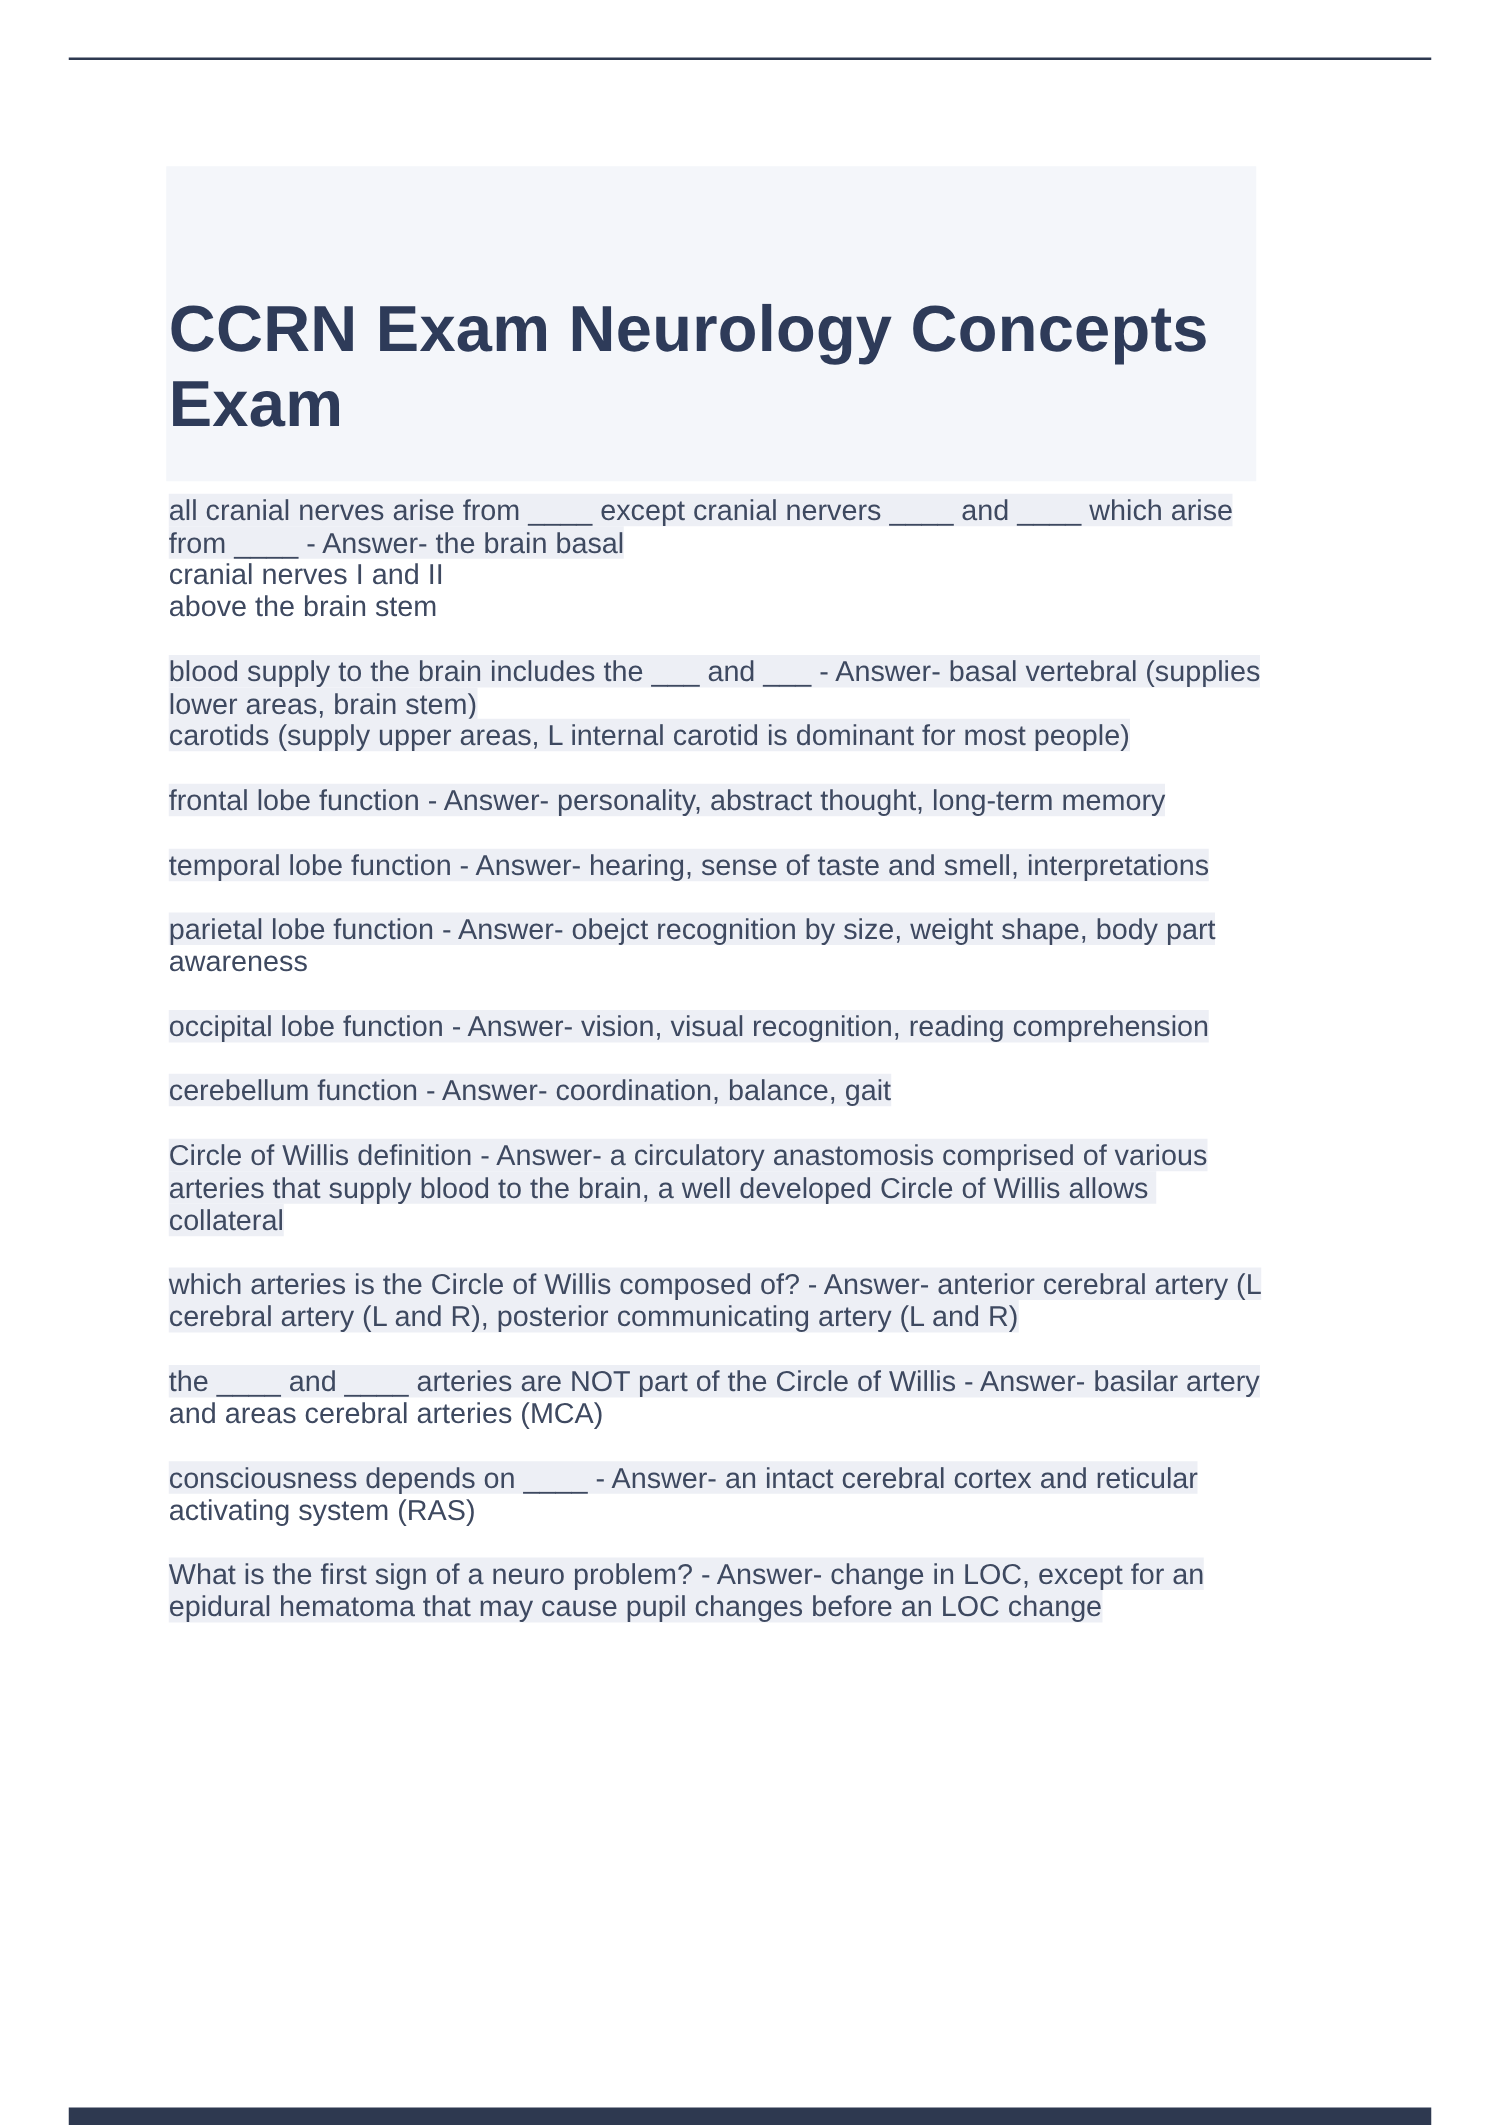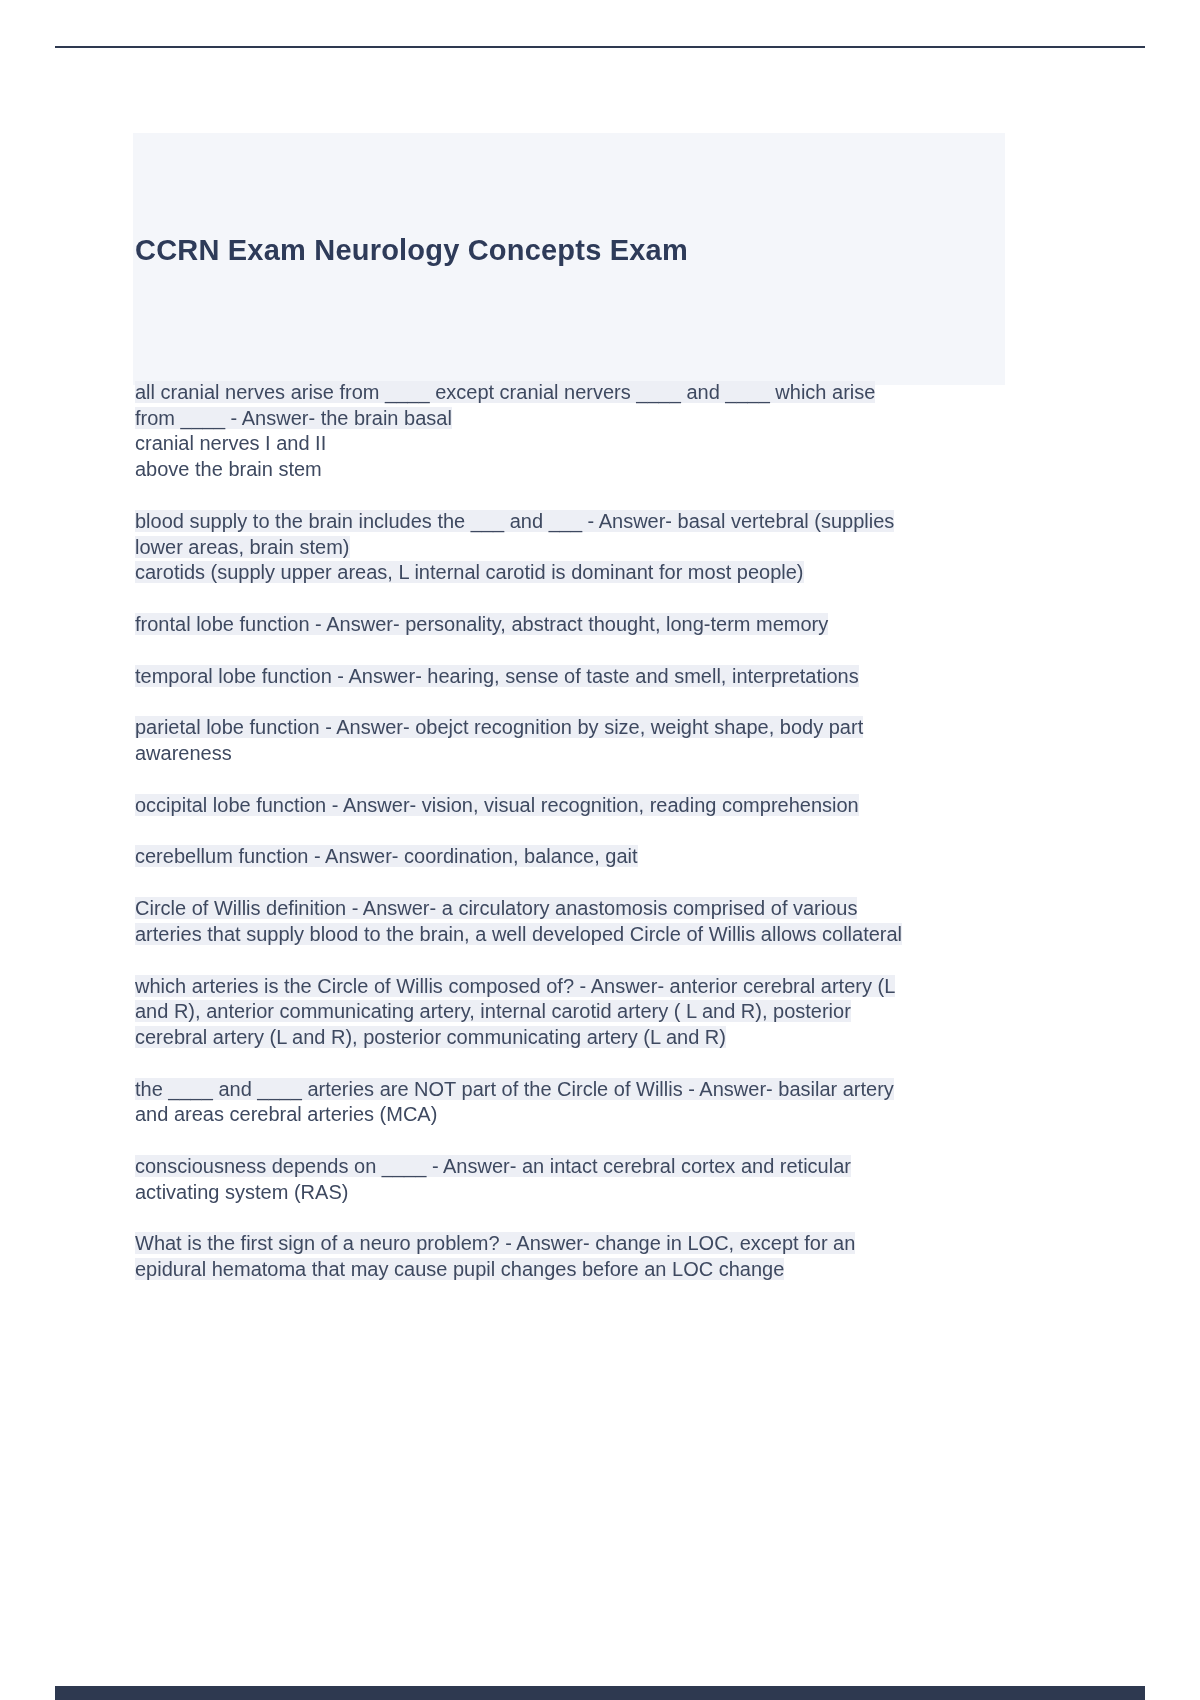--- a/index.html
+++ b/index.html
@@ -20,26 +20,26 @@
   .top-rule{
     position:absolute;top:46px;left:55px;width:1090px;height:2px;
     background:var(--rule);
   }
   .title-box{
     position:absolute;left:133px;top:133px;width:872px;height:252px;
     background:var(--titlebox);
   }
   .page-title{
     position:absolute;left:135px;top:234px;width:920px;
-    font-size:29px;font-weight:bold;color:var(--text-title);
+    font-size:52px;font-weight:bold;color:var(--text-title);
     letter-spacing:0.2px;
   }
   .content{
-    position:absolute;left:135px;top:380px;width:880px;
-    color:var(--text-body);font-size:20px;line-height:25.7px;
+    position:absolute;left:135px;top:396px;width:880px;
+    color:var(--text-body);font-size:23px;line-height:25.7px;
   }
   .para{margin:0 0 26px 0;}
   .line{display:block;}
   .line span{white-space:pre-wrap;}
   .line span.hl{background:var(--hl);}
   .bottom-bar{
     position:absolute;left:55px;right:55px;bottom:0;height:14px;
     background:var(--rule);
   }
 </style>
@@ -79,21 +79,20 @@
       </div>
       <div class="para">
         <div class="line"><span class="hl">cerebellum function - Answer- coordination, balance, gait</span></div>
       </div>
       <div class="para">
         <div class="line"><span class="hl">Circle of Willis definition - Answer- a circulatory anastomosis comprised of various</span></div>
         <div class="line"><span class="hl">arteries that supply blood to the brain, a well developed Circle of Willis allows collateral</span></div>
       </div>
       <div class="para">
         <div class="line"><span class="hl">which arteries is the Circle of Willis composed of? - Answer- anterior cerebral artery (L</span></div>
-        <div class="line"><span class="hl">and R), anterior communicating artery, internal carotid artery ( L and R), posterior</span></div>
         <div class="line"><span class="hl">cerebral artery (L and R), posterior communicating artery (L and R)</span></div>
       </div>
       <div class="para">
         <div class="line"><span class="hl">the ____ and ____ arteries are NOT part of the Circle of Willis - Answer- basilar artery</span></div>
         <div class="line"><span>and areas cerebral arteries (MCA)</span></div>
       </div>
       <div class="para">
         <div class="line"><span class="hl">consciousness depends on ____ - Answer- an intact cerebral cortex and reticular</span></div>
         <div class="line"><span>activating system (RAS)</span></div>
       </div>

